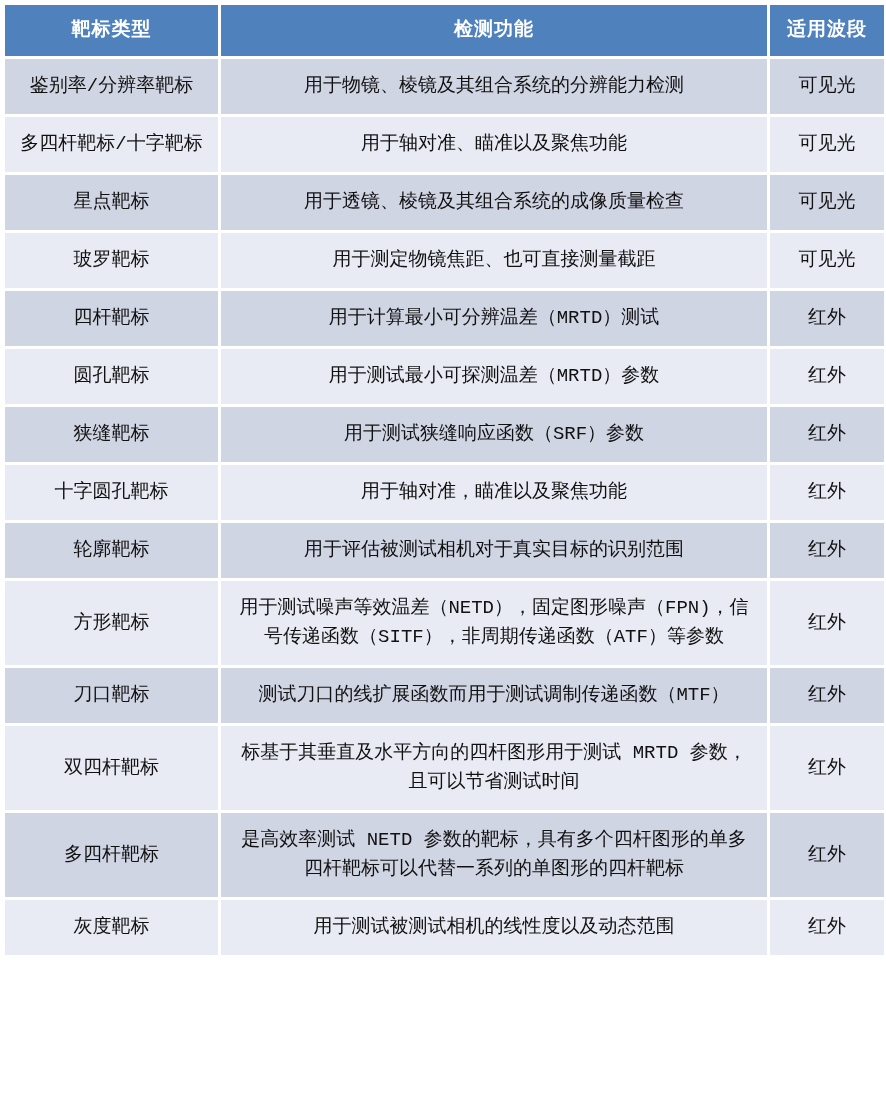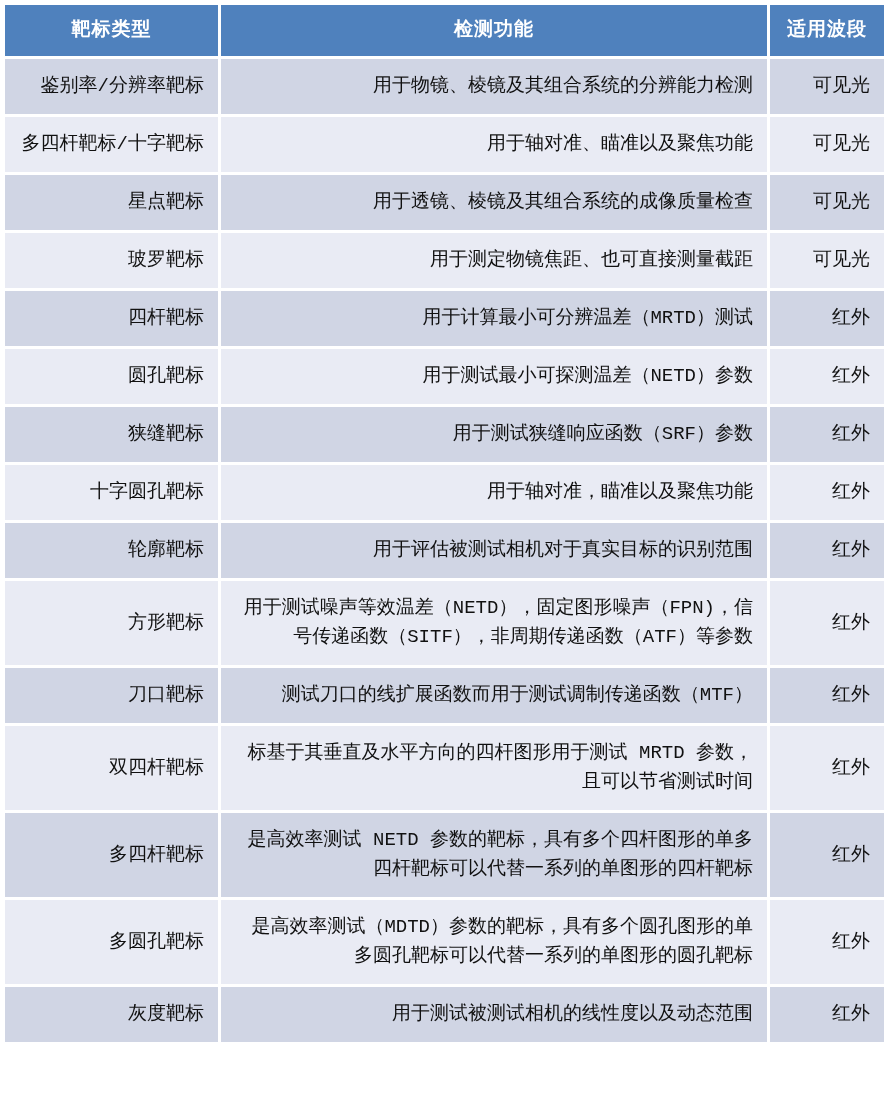--- a/index.html
+++ b/index.html
@@ -41,21 +41,20 @@
   }
   table.target-table thead th {
     background: var(--header-bg);
     color: var(--header-text);
     font-weight: bold;
     padding: 11px 8px;
     letter-spacing: 1px;
   }
   table.target-table tbody td {
     padding: 13px 14px;
-    text-align: right;
   }
   table.target-table tbody tr:nth-child(odd) td { background: var(--row-odd-bg); }
   table.target-table tbody tr:nth-child(even) td { background: var(--row-even-bg); }
   td.cell-type, td.cell-band { padding-left: 4px; padding-right: 4px; }
 </style>
 </head>
 <body>
 
 <div class="page">
   <table class="target-table">
@@ -92,21 +91,21 @@
         <td class="cell-function">用于测定物镜焦距、也可直接测量截距</td>
         <td class="cell-band">可见光</td>
       </tr>
       <tr>
         <td class="cell-type">四杆靶标</td>
         <td class="cell-function">用于计算最小可分辨温差（MRTD）测试</td>
         <td class="cell-band">红外</td>
       </tr>
       <tr>
         <td class="cell-type">圆孔靶标</td>
-        <td class="cell-function">用于测试最小可探测温差（NETD）参数</td>
+        <td class="cell-function">用于测试最小可探测温差（MRTD）参数</td>
         <td class="cell-band">红外</td>
       </tr>
       <tr>
         <td class="cell-type">狭缝靶标</td>
         <td class="cell-function">用于测试狭缝响应函数（SRF）参数</td>
         <td class="cell-band">红外</td>
       </tr>
       <tr>
         <td class="cell-type">十字圆孔靶标</td>
         <td class="cell-function">用于轴对准，瞄准以及聚焦功能</td>
@@ -131,24 +130,19 @@
         <td class="cell-type">双四杆靶标</td>
         <td class="cell-function">标基于其垂直及水平方向的四杆图形用于测试 MRTD 参数，且可以节省测试时间</td>
         <td class="cell-band">红外</td>
       </tr>
       <tr>
         <td class="cell-type">多四杆靶标</td>
         <td class="cell-function">是高效率测试 NETD 参数的靶标，具有多个四杆图形的单多四杆靶标可以代替一系列的单图形的四杆靶标</td>
         <td class="cell-band">红外</td>
       </tr>
       <tr>
-        <td class="cell-type">多圆孔靶标</td>
-        <td class="cell-function">是高效率测试（MDTD）参数的靶标，具有多个圆孔图形的单多圆孔靶标可以代替一系列的单图形的圆孔靶标</td>
-        <td class="cell-band">红外</td>
-      </tr>
-      <tr>
         <td class="cell-type">灰度靶标</td>
         <td class="cell-function">用于测试被测试相机的线性度以及动态范围</td>
         <td class="cell-band">红外</td>
       </tr>
     </tbody>
   </table>
 </div>
 
 </body></html>

